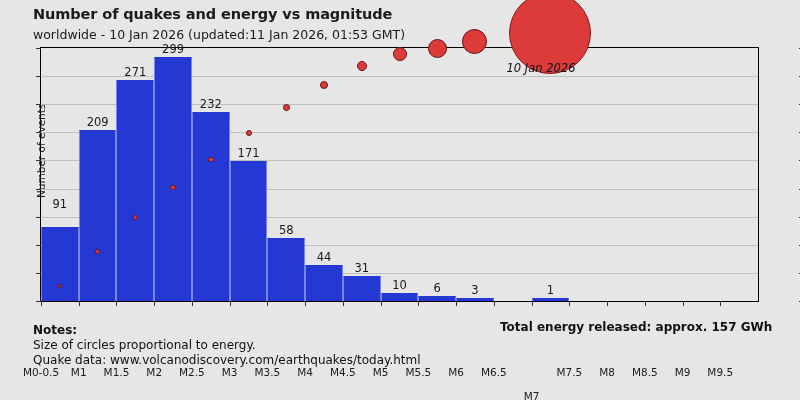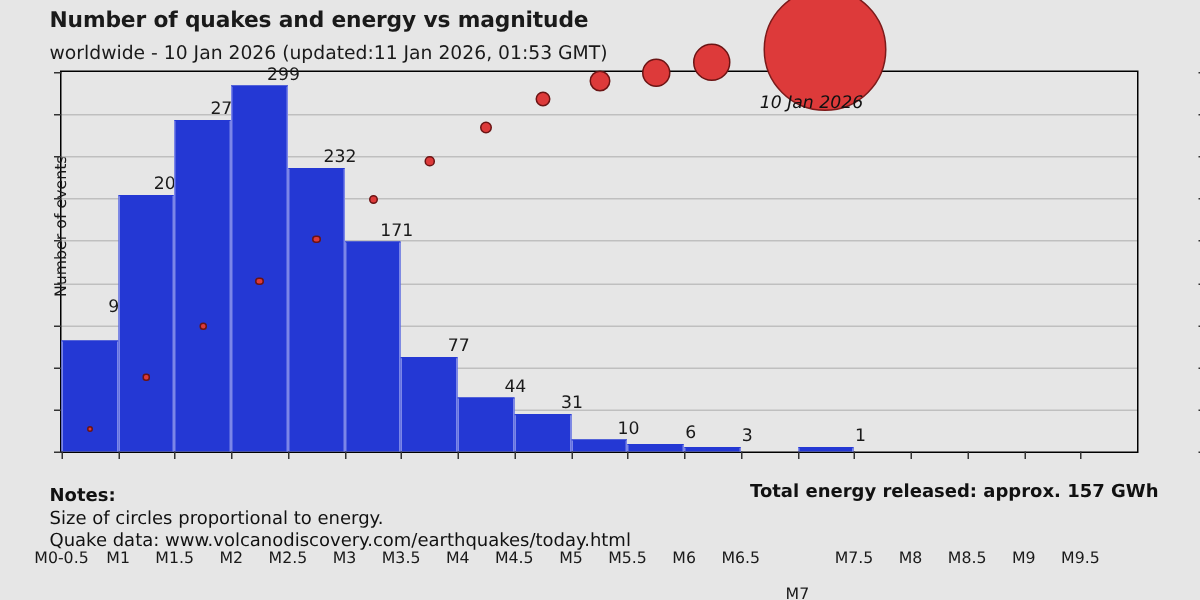--- a/index.html
+++ b/index.html
@@ -38,21 +38,21 @@
   .bar{
     position:absolute;bottom:0;
     background:#2438d4;
     border-left:1px solid #7b86e8;
     border-right:1px solid #7b86e8;
     border-top:1px solid #2438d4;
     box-sizing:border-box;
   }
   .barlabel{
     position:absolute;
-    font-size:11.5px;color:#1a1a1a;text-align:right;
+    font-size:11.5px;color:#1a1a1a;text-align:center;
     white-space:nowrap;
   }
   .circle{
     position:absolute;border-radius:50%;
     background:#dd3a3a;border:1px solid #6b1414;
     box-sizing:border-box;
   }
   .bigcircle{
     position:absolute;border-radius:50%;
     background:#dd3a3a;border:1.5px solid #7c1a1a;
@@ -156,21 +156,21 @@
       <div class="barlabel" style="left: 29.7368px; width: 53.7368px; top: 67px;">209</div>
       <div class="bar" title="M1-1.5: 271" style="left: 75.4737px; width: 37.7368px; height: 221px;"></div>
       <div class="barlabel" style="left: 67.4737px; width: 53.7368px; top: 17px;">271</div>
       <div class="bar" title="M1.5-2: 299" style="left: 113.211px; width: 37.7368px; height: 244px;"></div>
       <div class="barlabel" style="left: 105.211px; width: 53.7368px; top: -6px;">299</div>
       <div class="bar" title="M2-2.5: 232" style="left: 150.947px; width: 37.7368px; height: 189px;"></div>
       <div class="barlabel" style="left: 142.947px; width: 53.7368px; top: 49px;">232</div>
       <div class="bar" title="M2.5-3: 171" style="left: 188.684px; width: 37.7368px; height: 140px;"></div>
       <div class="barlabel" style="left: 180.684px; width: 53.7368px; top: 98px;">171</div>
       <div class="bar" title="M3-3.5: 77" style="left: 226.421px; width: 37.7368px; height: 63px;"></div>
-      <div class="barlabel" style="left: 218.421px; width: 53.7368px; top: 175px;">77</div>
+      <div class="barlabel" style="left: 218.421px; width: 53.7368px; top: 175px;">58</div>
       <div class="bar" title="M3.5-4: 44" style="left: 264.158px; width: 37.7368px; height: 36px;"></div>
       <div class="barlabel" style="left: 256.158px; width: 53.7368px; top: 202px;">44</div>
       <div class="bar" title="M4-4.5: 31" style="left: 301.895px; width: 37.7368px; height: 25px;"></div>
       <div class="barlabel" style="left: 293.895px; width: 53.7368px; top: 213px;">31</div>
       <div class="bar" title="M4.5-5: 10" style="left: 339.632px; width: 37.7368px; height: 8px;"></div>
       <div class="barlabel" style="left: 331.632px; width: 53.7368px; top: 230px;">10</div>
       <div class="bar" title="M5-5.5: 6" style="left: 377.368px; width: 37.7368px; height: 5px;"></div>
       <div class="barlabel" style="left: 369.368px; width: 53.7368px; top: 233px;">6</div>
       <div class="bar" title="M5.5-6: 3" style="left: 415.105px; width: 37.7368px; height: 3px;"></div>
       <div class="barlabel" style="left: 407.105px; width: 53.7368px; top: 235px;">3</div>

